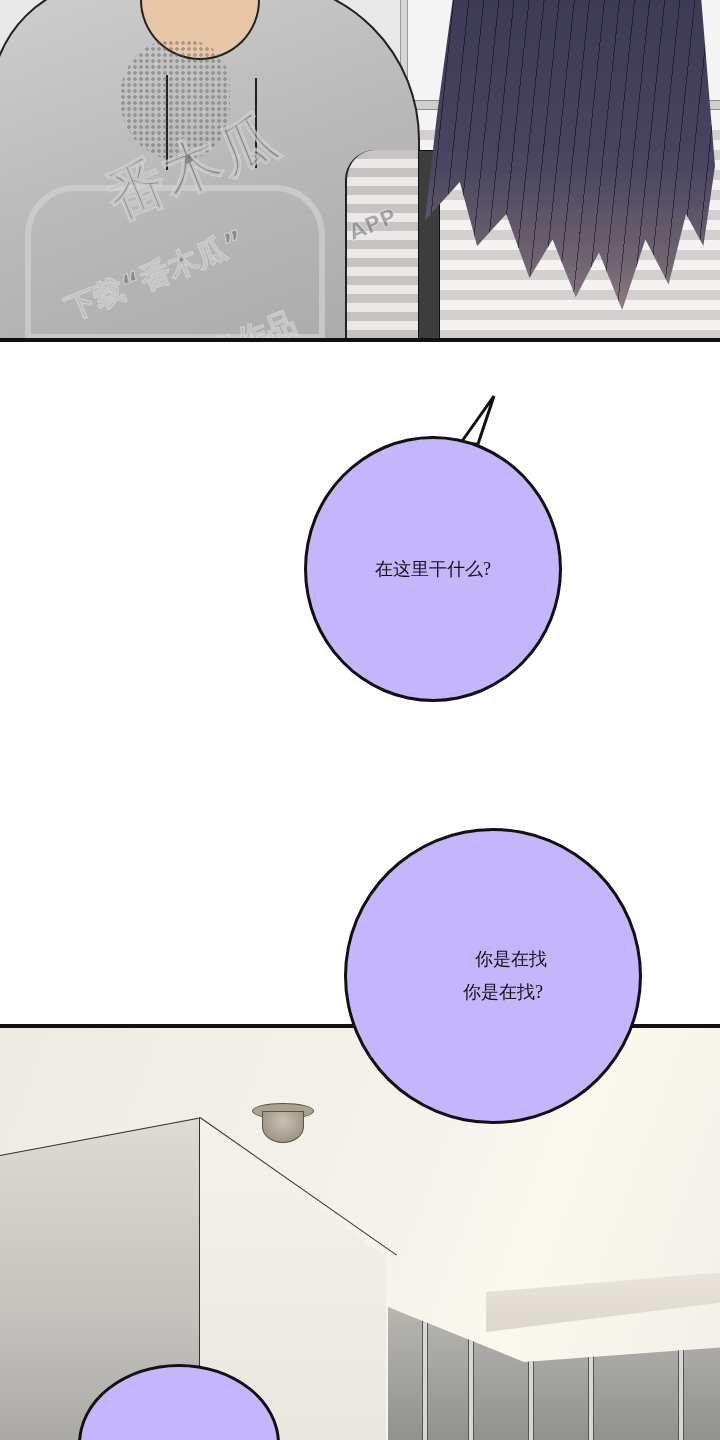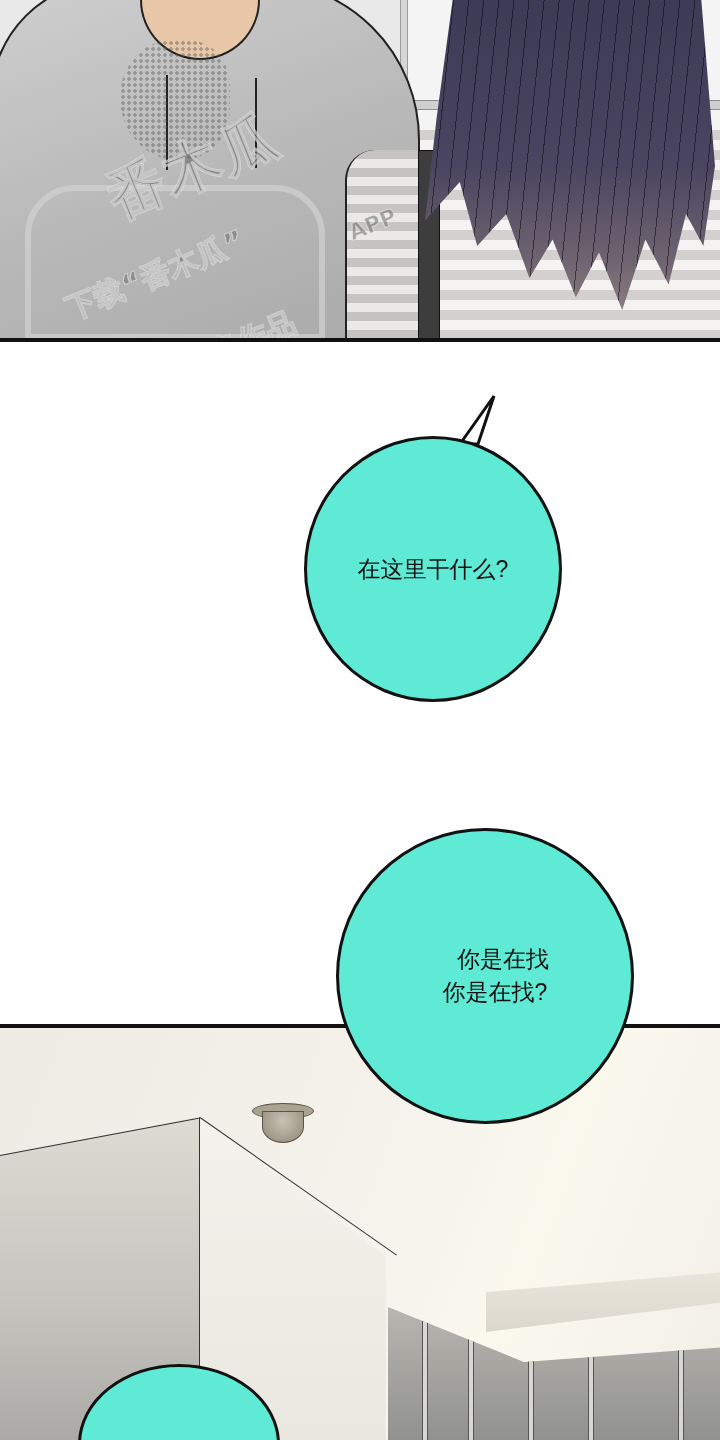--- a/index.html
+++ b/index.html
@@ -61,27 +61,27 @@
   .wm-runner {
     position:absolute; left:120px; top:40px; width:110px; height:120px;
     background: radial-gradient(circle, rgba(90,90,90,.55) 1.5px, transparent 2px) 0 0/6px 6px;
     border-radius:50% 40% 45% 55%; opacity:.8;
   }
 
   .panel-border-top { position:absolute; left:0; top:338px; width:720px; height:4px; background:#111; }
 
   
   .bubble {
-    position:absolute; background:#5eead4; border:3px solid #111; border-radius:50%;
+    position:absolute; background:#c4b5fd; border:3px solid #111; border-radius:50%;
     display:flex; align-items:center; justify-content:center; text-align:center;
-    color:#111; font-family:Liberation Sans, sans-serif; font-size:23px; line-height:33px; z-index:5;
+    color:#111; font-family:Liberation Serif, serif; font-size:18px; line-height:33px; z-index:5;
   }
   .bubble-1 { left:304px; top:436px; width:258px; height:266px; }
   .tail-outline { position:absolute; left:458px; top:394px; width:40px; height:52px; z-index:4; }
-  .bubble-2 { left:336px; top:828px; width:298px; height:296px; }
+  .bubble-2 { left:344px; top:828px; width:298px; height:296px; }
   .bubble-2 .text { padding-left:20px; }
   .bubble-3 { left:78px; top:1364px; width:202px; height:160px; }
 
   
   .panel-bottom {
     position:absolute; left:0; top:1027px; width:720px; height:413px; overflow:hidden;
     background: linear-gradient(110deg, #eeebe4 0%, #f5f3ec 55%, #fbf8ee 70%, #f1efe8 100%);
   }
   .panel-border-bottom { position:absolute; left:0; top:1024px; width:720px; height:4px; background:#111; z-index:3; }
   .wall-left {

